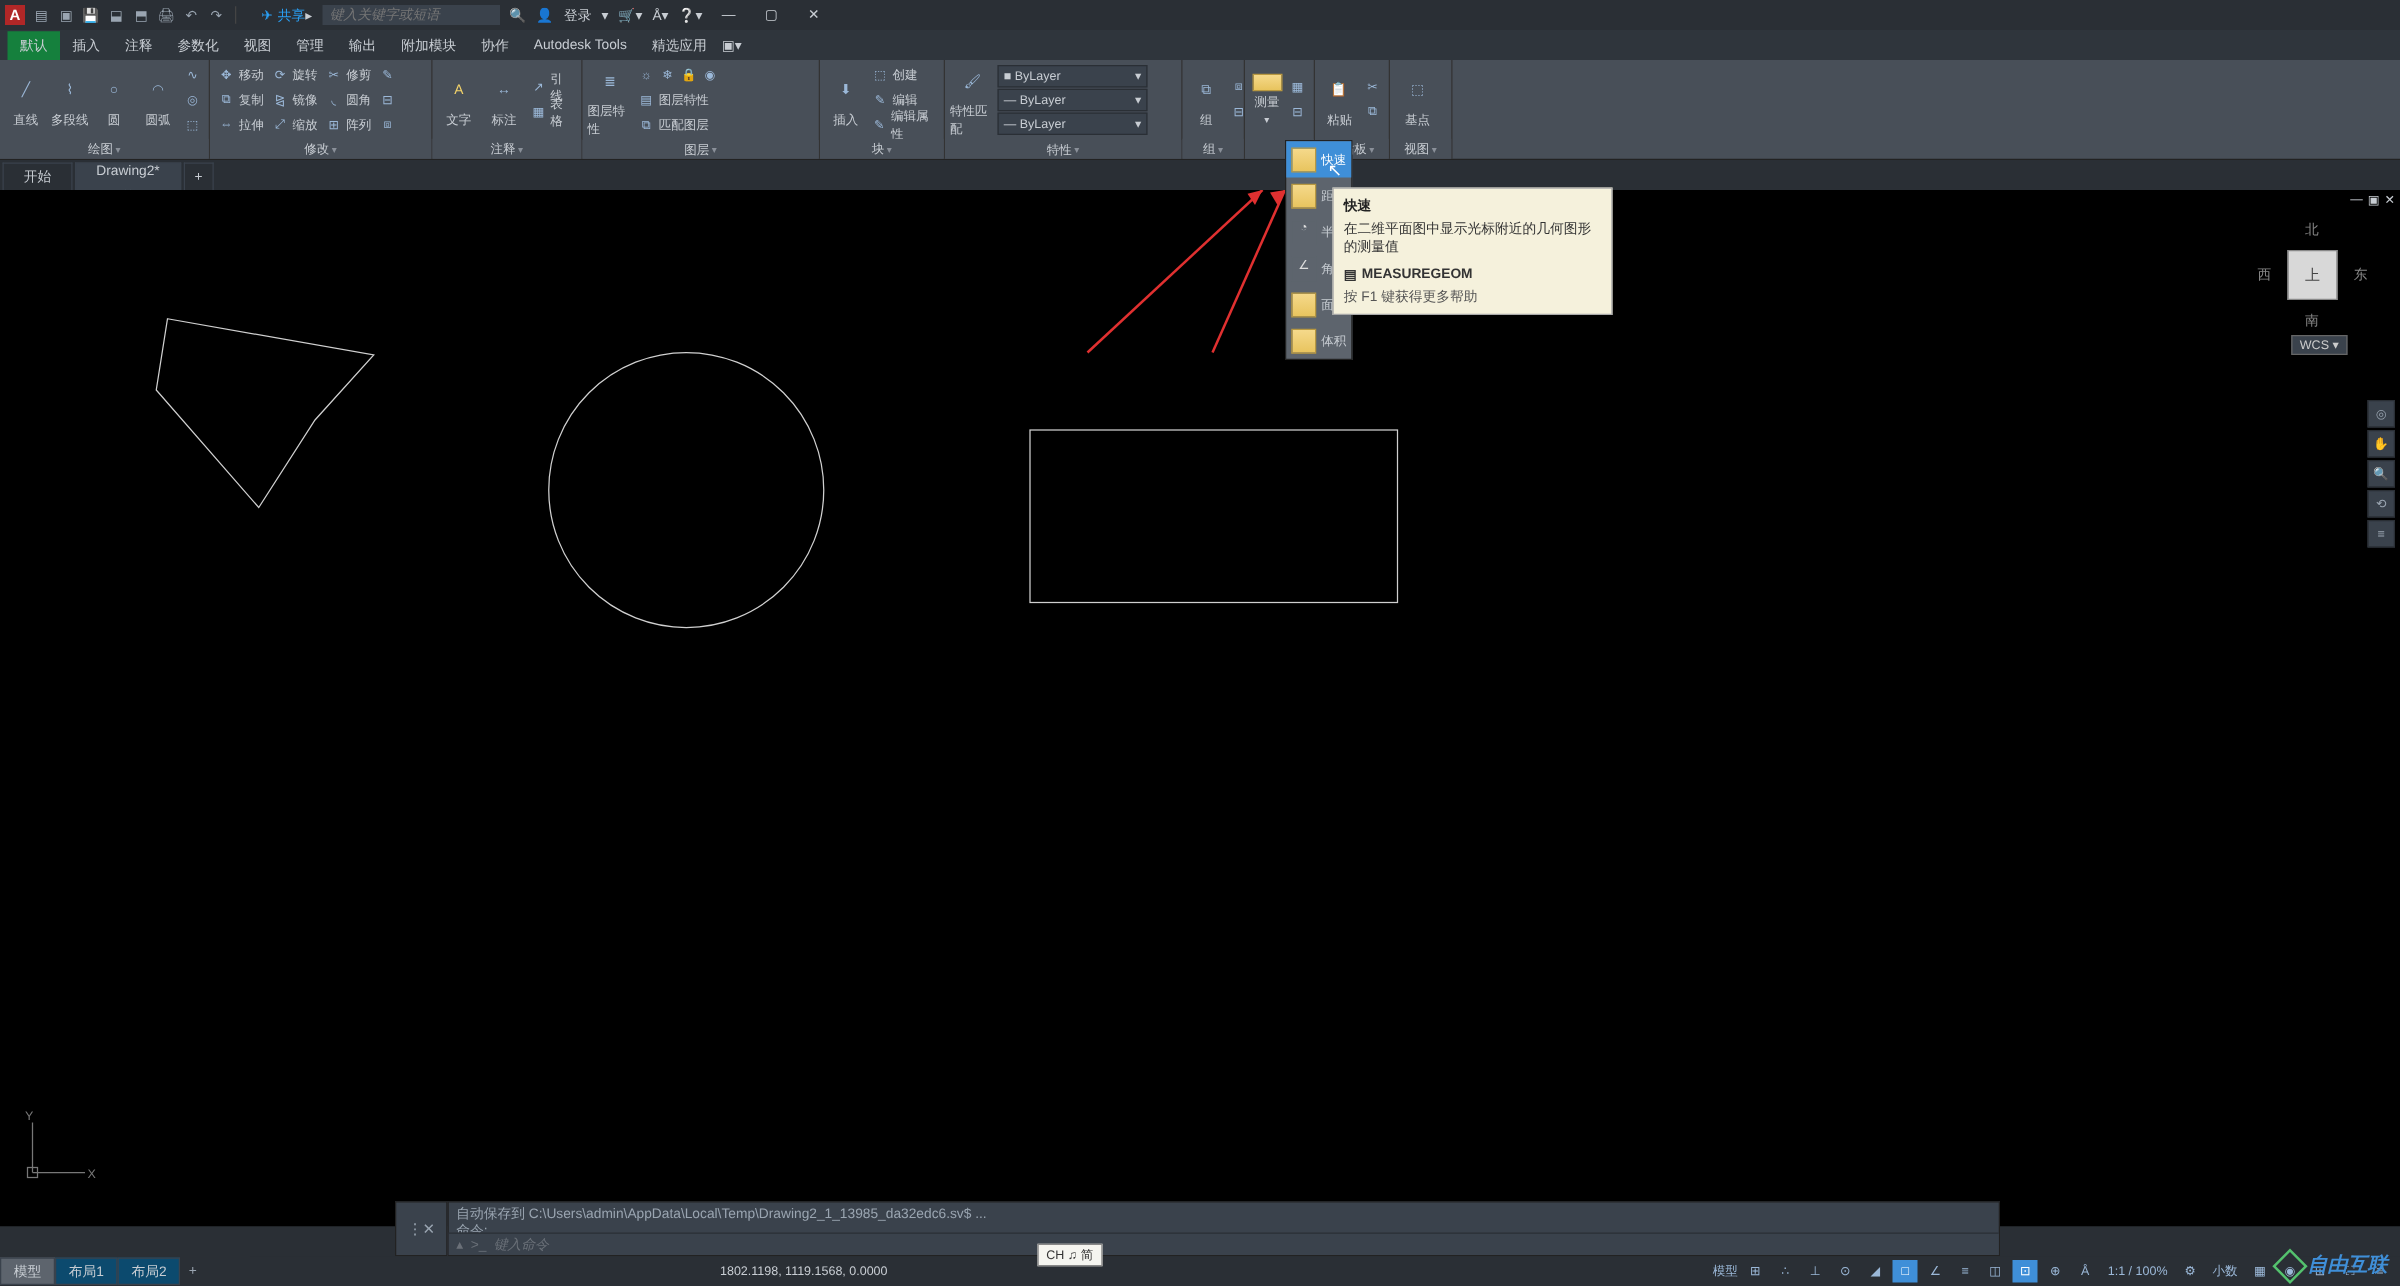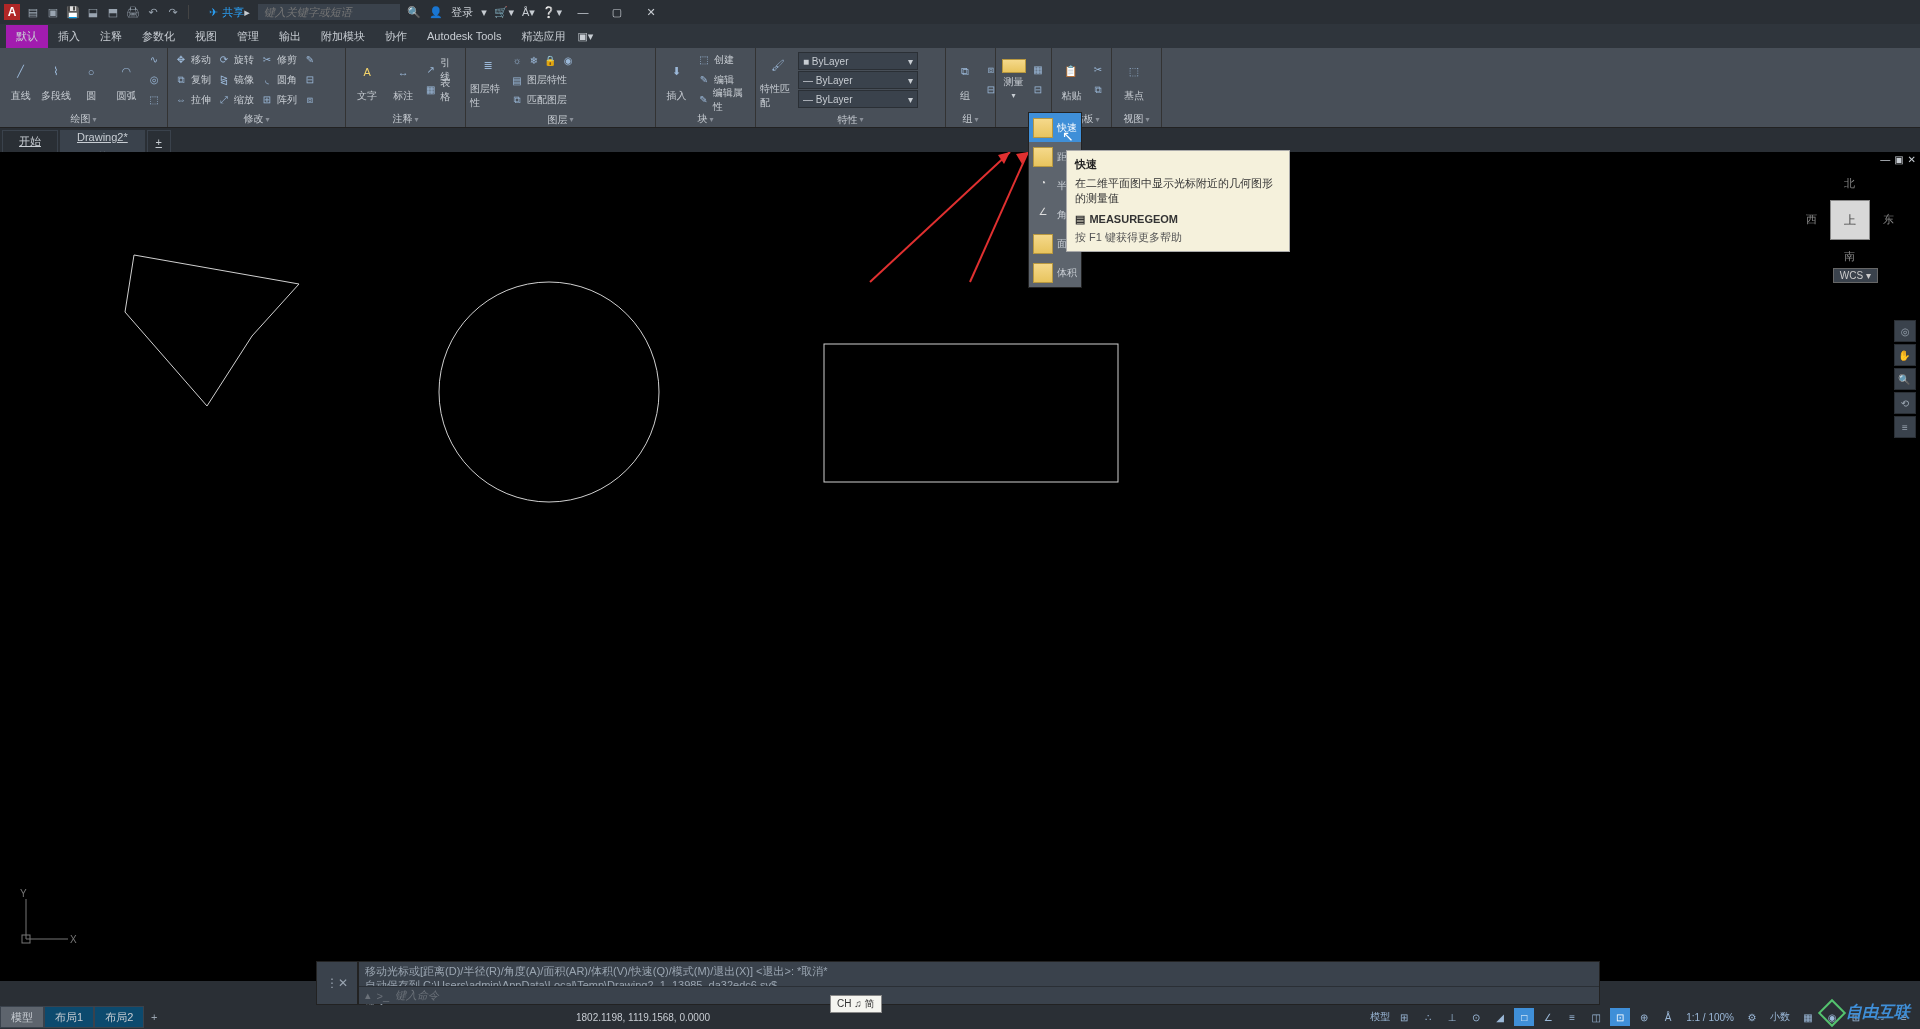--- a/index.html
+++ b/index.html
@@ -11,39 +11,39 @@
 .titlebar .qat-icon { width: 14px; height: 14px; color: #9aa5b1; display: flex; align-items: center; justify-content: center; }
 .titlebar .qat-sep { width: 1px; height: 14px; background: #444; margin: 0 2px; }
 .titlebar .share { color: #2aa0f5; margin-left: 12px; display: flex; align-items: center; gap: 4px; }
 .titlebar .title { flex: 1; text-align: center; color: #c8cdd3; }
 .titlebar .right { display: flex; align-items: center; gap: 8px; }
 .titlebar .search { background: #3a424c; border: none; color: #9aa5b1; padding: 2px 6px; width: 142px; font-size: 11px; font-style: italic; }
 .titlebar .win-btn { width: 26px; height: 20px; color: #c8cdd3; text-align: center; line-height: 20px; }
 
 .menubar { height: 24px; background: #2f353c; display: flex; align-items: center; padding-left: 6px; }
 .menubar .tab { padding: 4px 10px; color: #c8cdd3; }
-.menubar .tab.active { background: #a21caf; }
+.menubar .tab.active { background: #15803d; }
 .menubar .expand { width: 20px; text-align: center; color: #c8cdd3; }
 
 .ribbon { height: 80px; background: #484f58; display: flex; border-bottom: 1px solid #222; }
 .ribbon-panel { border-right: 1px solid #333; display: flex; flex-direction: column; position: relative; }
 .ribbon-panel-content { flex: 1; display: flex; align-items: center; padding: 2px 4px; gap: 2px; }
 .ribbon-panel-label { height: 16px; font-size: 10px; color: #c8cdd3; text-align: center; background: #484f58; display: flex; align-items: center; justify-content: center; gap: 2px; }
 .ribbon-panel-label .chev { font-size: 8px; color: #8a9099; }
 
 .rb-big { display: flex; flex-direction: column; align-items: center; width: 36px; gap: 2px; }
 .rb-big-icon { width: 30px; height: 30px; display: flex; align-items: center; justify-content: center; color: #9bb8d8; }
 .rb-big-label { font-size: 10px; color: #c8cdd3; }
 .rb-col { display: flex; flex-direction: column; gap: 2px; }
 .rb-row { display: flex; align-items: center; gap: 3px; height: 18px; font-size: 10px; color: #c8cdd3; padding: 0 2px; }
 .rb-icon-sm { width: 14px; height: 14px; display: flex; align-items: center; justify-content: center; color: #9bb8d8; }
 
 .layer-combo { width: 120px; height: 18px; background: #3a424c; border: 1px solid #2a2f35; display: flex; align-items: center; padding: 0 4px; font-size: 10px; color: #c8cdd3; justify-content: space-between; }
 
-.file-tabs { height: 24px; background: #2a2f35; display: flex; align-items: flex-end; padding-left: 2px; gap: 2px; text-decoration: underline; }
+.file-tabs { height: 24px; background: #2a2f35; display: flex; align-items: flex-end; padding-left: 2px; gap: 2px; }
 .file-tab { height: 22px; padding: 0 16px; background: #2a2f35; border: 1px solid #3a424c; border-bottom: none; color: #c8cdd3; font-size: 11px; display: flex; align-items: center; gap: 6px; }
 .file-tab.active { background: #3a424c; flex-direction: column; }
 .file-tab .close { color: #8a9099; font-size: 10px; }
 
 .drawing-area { position: absolute; top: 152px; left: 0; right: 0; bottom: 48px; background: #000; }
 .drawing-area .window-btns { position: absolute; right: 4px; top: 2px; display: flex; gap: 4px; color: #c8cdd3; font-size: 10px; z-index: 5; }
 
 .viewcube { position: absolute; right: 30px; top: 180px; width: 80px; height: 80px; }
 .viewcube-face { position: absolute; top: 20px; left: 20px; width: 40px; height: 40px; background: #d8d8d8; border: 1px solid #888; display: flex; align-items: center; justify-content: center; font-size: 12px; color: #444; }
 .viewcube-dir { position: absolute; color: #888; font-size: 11px; }
@@ -516,21 +516,20 @@
       <span>▤</span>
       <span>MEASUREGEOM</span>
     </div>
   <div class="tooltip-f1">按 F1 键获得更多帮助</div>
 </div>
 
 <div class="cl-handle">⋮✕</div>
 
 <div class="command-line">
   <div class="cl-history">
-    <div>移动光标或[距离(D)/半径(R)/角度(A)/面积(AR)/体积(V)/快速(Q)/模式(M)/退出(X)] &lt;退出&gt;: *取消*</div>
     <div>自动保存到 C:\Users\admin\AppData\Local\Temp\Drawing2_1_13985_da32edc6.sv$ ...</div>
     <div>命令:</div>
   </div>
   <div class="cl-input-row">
     <span class="chev">▴</span>
     <span class="chev">&gt;_</span>
     <span class="prompt">键入命令</span>
   </div>
 </div>
 

